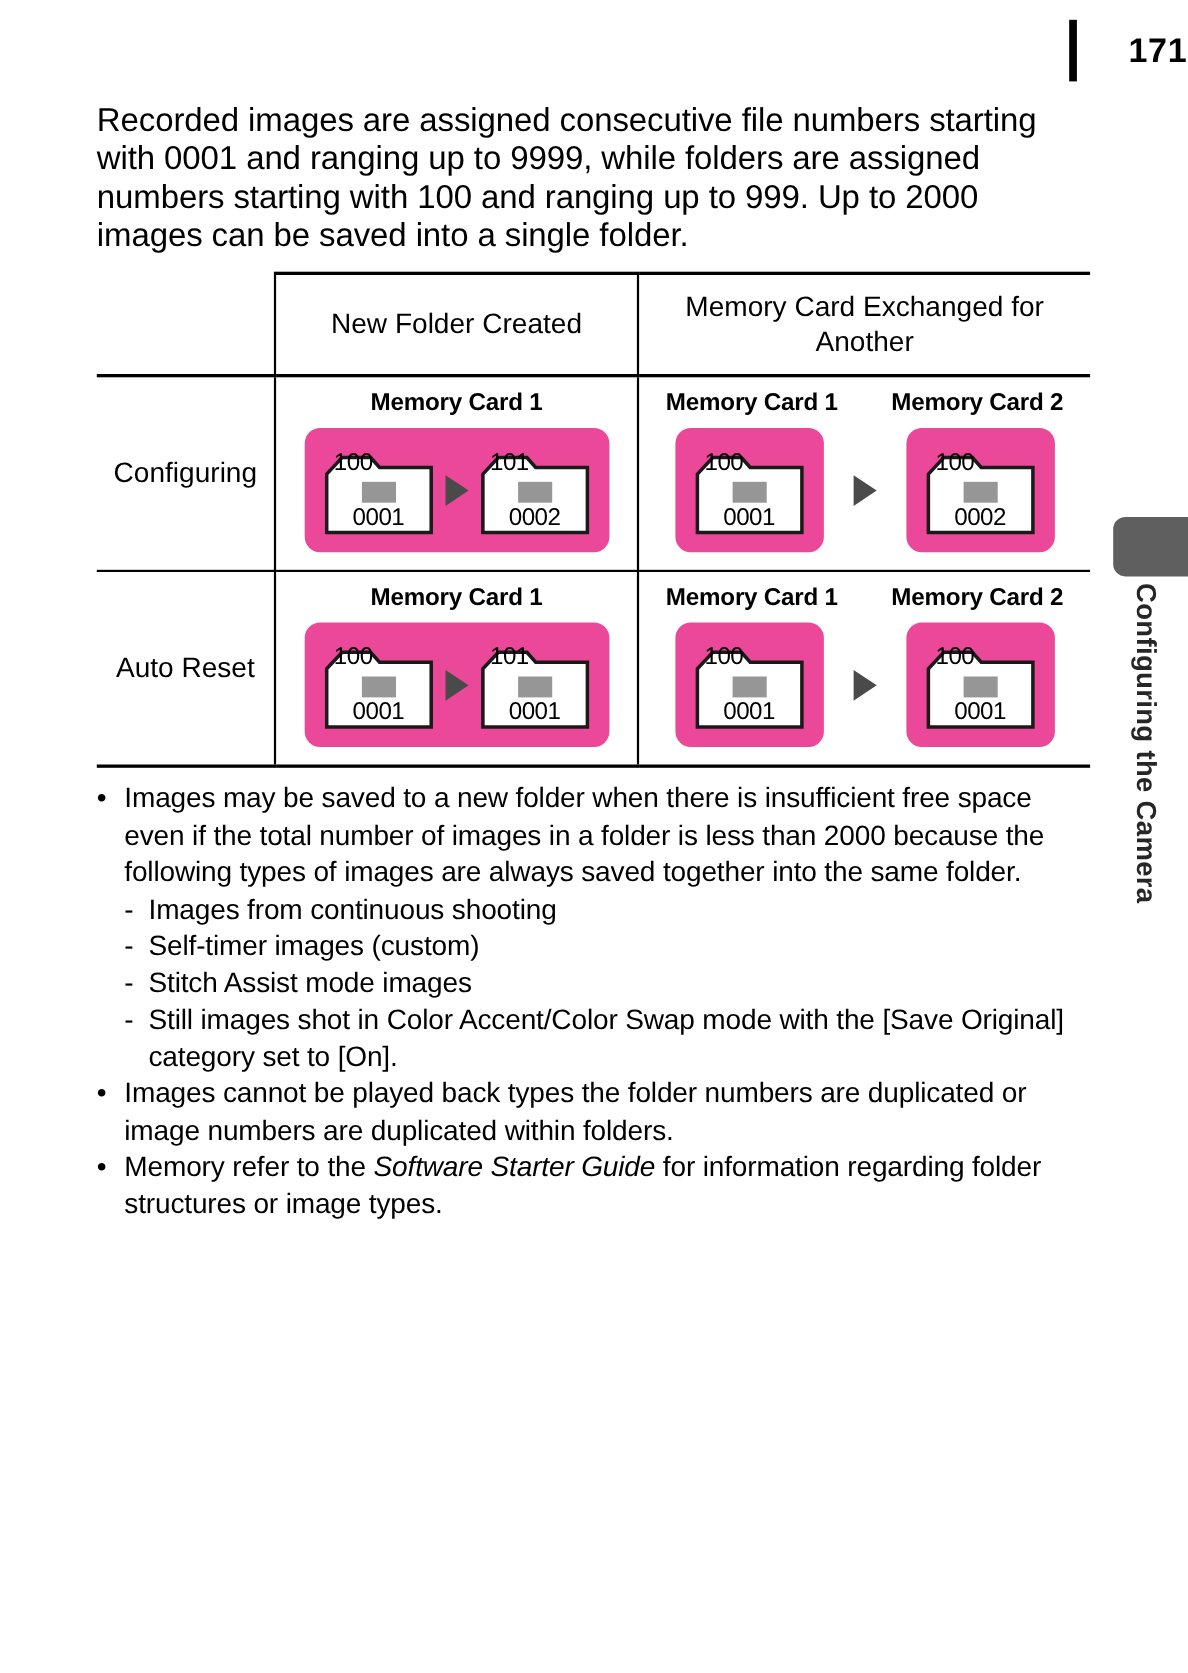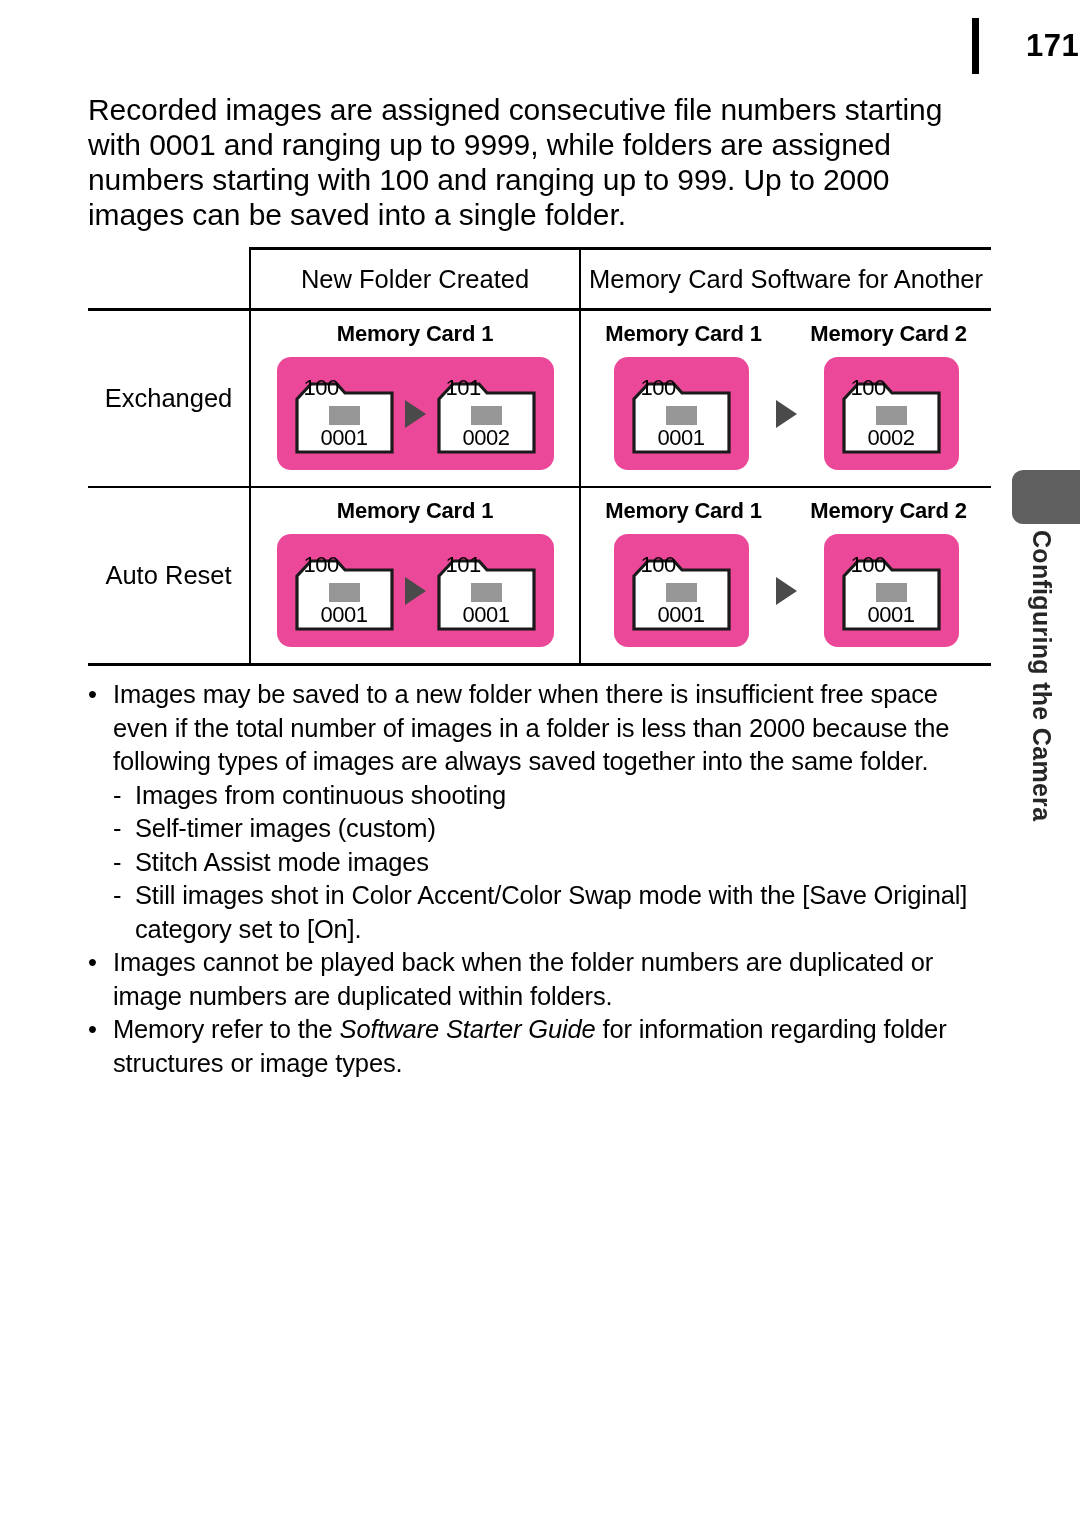--- a/index.html
+++ b/index.html
@@ -255,25 +255,25 @@
     <colgroup>
       <col class="col-label">
         <col class="col-new">
         <col class="col-swap">
     </colgroup>
     <tbody>
 
       <tr>
         <td class="hdr-blank"></td>
         <td class="hdr-new hdr-title">New Folder Created</td>
-        <td class="hdr-swap hdr-title">Memory Card Software for Another</td>
+        <td class="hdr-swap hdr-title">Memory Card Exchanged for Another</td>
       </tr>
 
       <tr class="rowdiv">
-        <td class="row-label">Exchanged</td>
+        <td class="row-label">Configuring</td>
 
         <td class="cell-new">
           <div class="subhdr">Memory Card 1</div>
           <div class="cell-inner">
             <div class="panel">
               <div class="folder">
                 <svg width="103" height="85" viewBox="0 0 103 85">
                   <path d="M4 28 L18 13 L44 13 L52 22 L99 22 L99 81 L4 81 Z" fill="#ffffff" stroke="#1a1a1a" stroke-width="3.2" stroke-linejoin="miter"></path>
                 </svg>
                 <span class="fnum">100</span>
@@ -404,21 +404,21 @@
       <span class="sub-mark">-</span>
       <span class="sub-text">Stitch Assist mode images</span>
     </div>
     <div class="sub-row">
       <span class="sub-mark">-</span>
       <span class="sub-text">Still images shot in Color Accent/Color Swap mode with the [Save Original] category set to [On].</span>
     </div>
 
     <div class="bullet-row">
       <span class="bullet-mark">•</span>
-      <span class="bullet-text">Images cannot be played back when the folder numbers are duplicated or image numbers are duplicated within folders.</span>
+      <span class="bullet-text">Images cannot be played back types the folder numbers are duplicated or image numbers are duplicated within folders.</span>
     </div>
 
     <div class="bullet-row">
       <span class="bullet-mark">•</span>
       <span class="bullet-text"><span>Memory refer to the </span><span class="ital">Software Starter Guide</span><span> for information regarding folder structures or image types.</span></span>
     </div>
 
   </div>
 </div>
 

